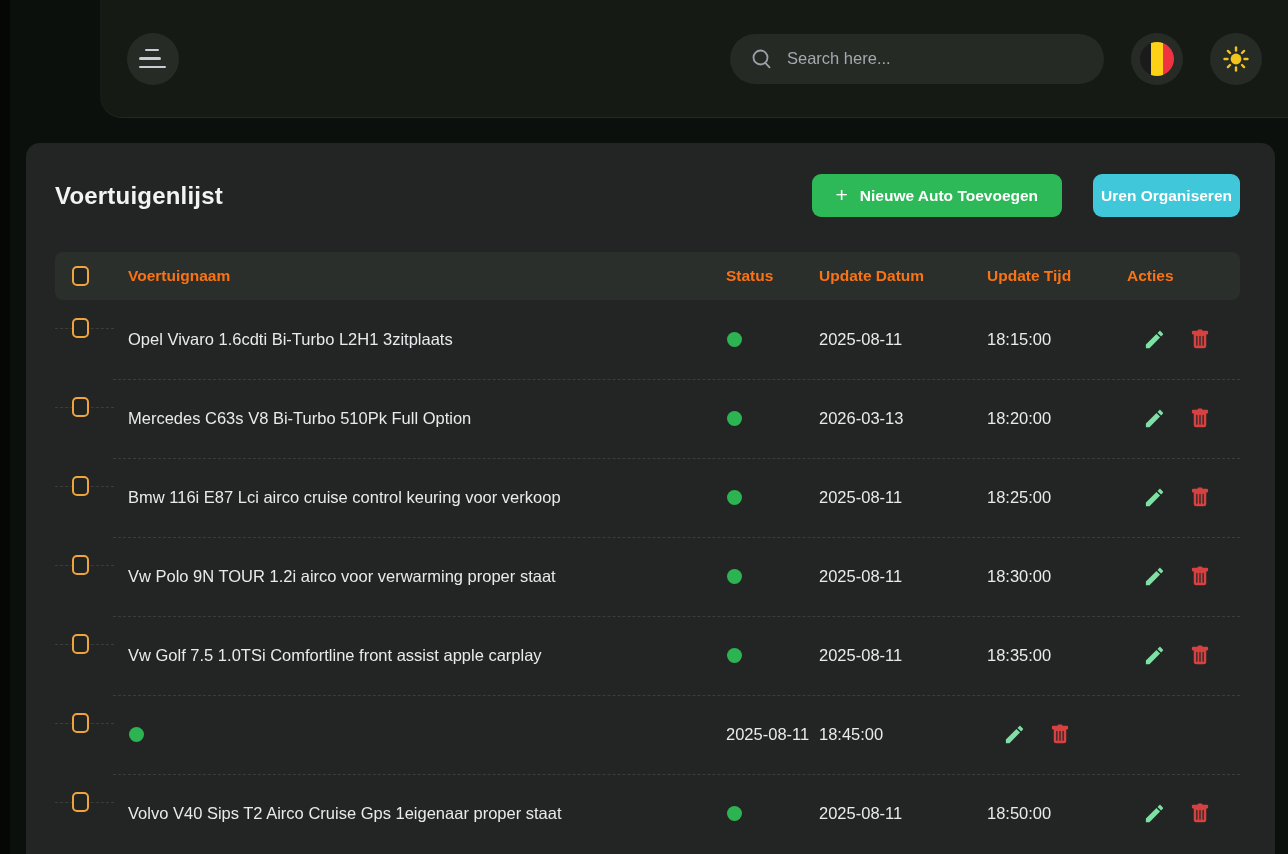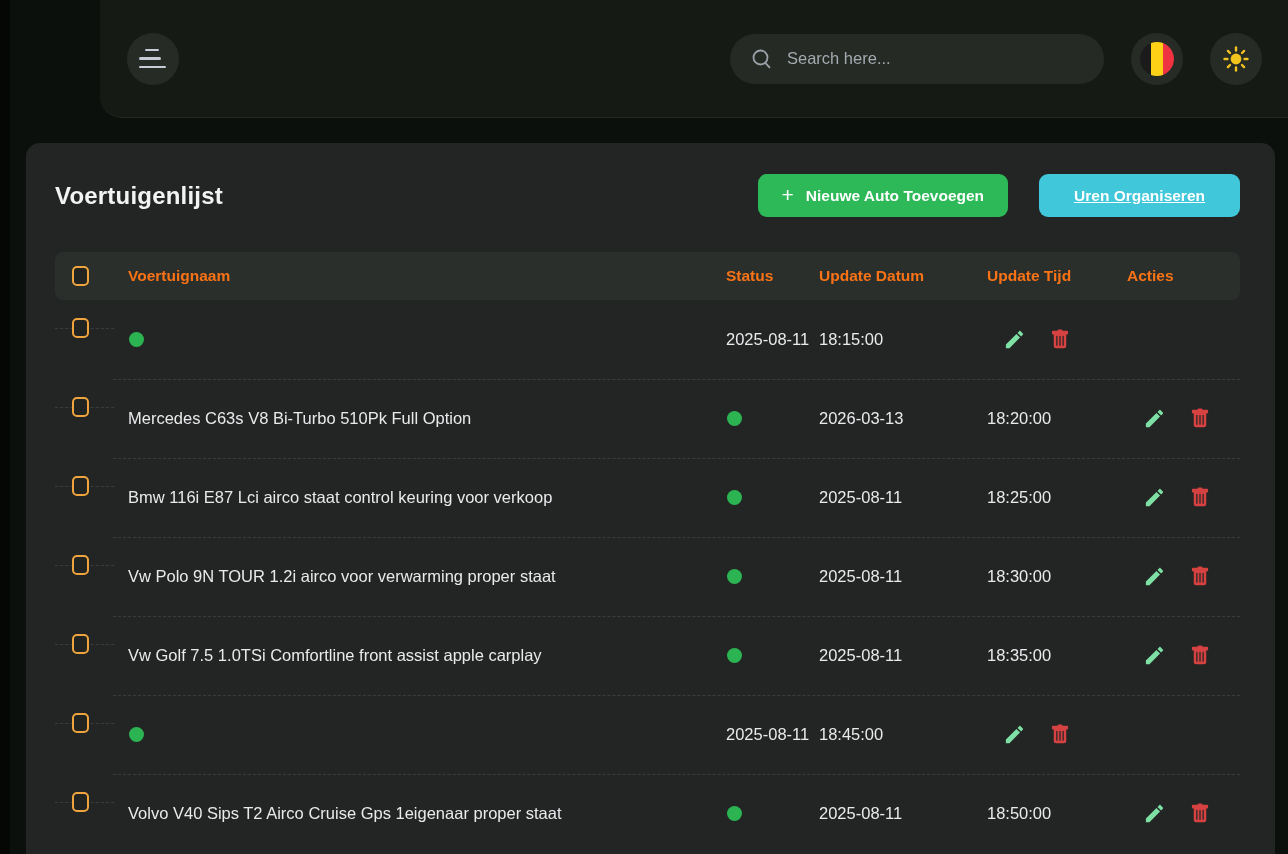--- a/index.html
+++ b/index.html
@@ -71,21 +71,21 @@
   }
   .page-title { font-size: 24px; font-weight: bold; color: #f2f4f4; letter-spacing: .2px; }
   .header-actions { margin-left: auto; display: flex; align-items: center; gap: 31px; }
   .btn {
     height: 43px; border: none; border-radius: 9px; cursor: pointer;
     color: #fff; font-weight: bold; font-size: 15.5px; font-family: inherit;
     display: flex; align-items: center; justify-content: center;
   }
   .btn-green { background: var(--accent-green); padding: 0 24px; gap: 12px; }
   .btn-green .plus { font-size: 21px; font-weight: normal; line-height: 1; margin-top: -2px; }
-  .btn-cyan { background: var(--accent-cyan); padding: 0 35px; text-decoration: underline; }
+  .btn-cyan { background: var(--accent-cyan); padding: 0 8px; }
   
   .table { margin: 35px 35px 0 29px; }
   .thead {
     height: 48px; background: #2b2f2c; border-radius: 8px;
     display: grid; grid-template-columns: var(--cols); align-items: center;
     color: #f97316; font-weight: bold; font-size: 15.5px;
   }
   .trow {
     height: 79px; position: relative;
     display: grid; grid-template-columns: var(--cols); align-items: center;
@@ -178,20 +178,21 @@
       <div>Status</div>
       <div>Update Datum</div>
       <div>Update Tijd</div>
       <div>Acties</div>
     </div>
     <div id="tbody">
   <div class="trow">
     <div class="cb-cell">
       <span class="checkbox"></span>
     </div>
+    <div class="cell-name">Opel Vivaro 1.6cdti Bi-Turbo L2H1 3zitplaats</div>
     <div>
       <span class="dot"></span>
     </div>
     <div>2025-08-11</div>
     <div>18:15:00</div>
     <div class="acts">
       <button class="icon-btn">
         <svg width="23" height="23" viewBox="0 0 24 24">
           <path fill="var(--edit-icon)" d="M3 17.25V21h3.75L17.81 9.94l-3.75-3.75L3 17.25zM20.71 7.04c.39-.39.39-1.02 0-1.41l-2.34-2.34c-.39-.39-1.02-.39-1.41 0l-1.83 1.83 3.75 3.75 1.83-1.83z"></path>
         </svg>
@@ -225,21 +226,21 @@
           <path fill="var(--delete-icon)" d="M2.5 1a1 1 0 0 0-1 1v1a1 1 0 0 0 1 1H3v9a2 2 0 0 0 2 2h6a2 2 0 0 0 2-2V4h.5a1 1 0 0 0 1-1V2a1 1 0 0 0-1-1H10a1 1 0 0 0-1-1H7a1 1 0 0 0-1 1H2.5zm3 4a.5.5 0 0 1 .5.5v7a.5.5 0 0 1-1 0v-7a.5.5 0 0 1 .5-.5zM8 5a.5.5 0 0 1 .5.5v7a.5.5 0 0 1-1 0v-7A.5.5 0 0 1 8 5zm3 .5v7a.5.5 0 0 1-1 0v-7a.5.5 0 0 1 1 0z"></path>
         </svg>
       </button>
     </div>
   </div>
 
   <div class="trow">
     <div class="cb-cell">
       <span class="checkbox"></span>
     </div>
-    <div class="cell-name">Bmw 116i E87 Lci airco staat control keuring voor verkoop</div>
+    <div class="cell-name">Bmw 116i E87 Lci airco cruise control keuring voor verkoop</div>
     <div>
       <span class="dot"></span>
     </div>
     <div>2025-08-11</div>
     <div>18:25:00</div>
     <div class="acts">
       <button class="icon-btn">
         <svg width="23" height="23" viewBox="0 0 24 24">
           <path fill="var(--edit-icon)" d="M3 17.25V21h3.75L17.81 9.94l-3.75-3.75L3 17.25zM20.71 7.04c.39-.39.39-1.02 0-1.41l-2.34-2.34c-.39-.39-1.02-.39-1.41 0l-1.83 1.83 3.75 3.75 1.83-1.83z"></path>
         </svg>

